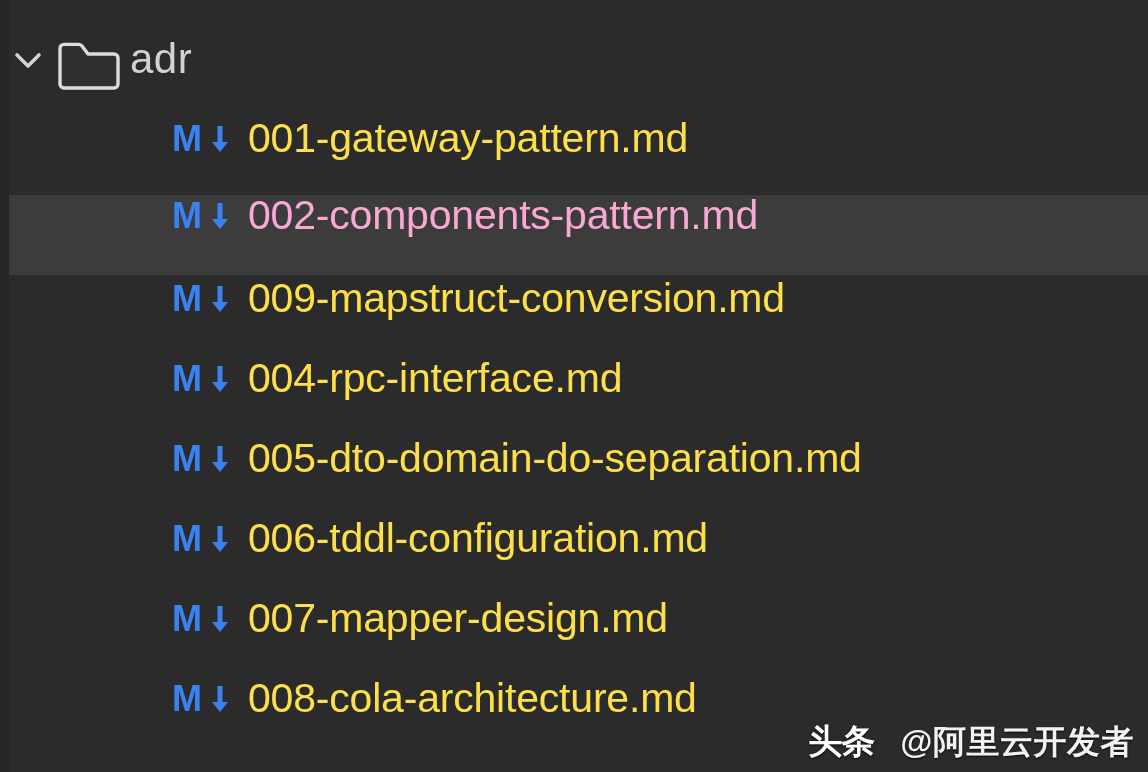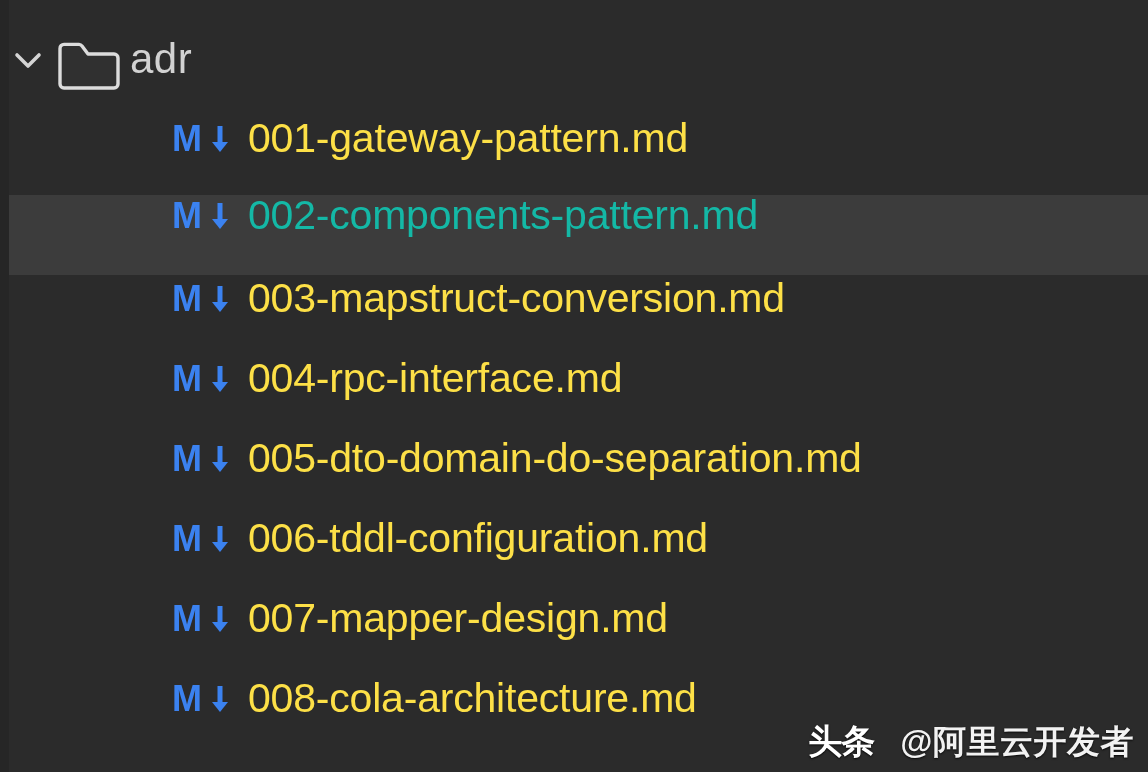--- a/index.html
+++ b/index.html
@@ -101,21 +101,21 @@
   .md-icon svg { display: block; }
 
   .file-label {
     font-size: 41px;
     color: #fde047;
     letter-spacing: -0.2px;
     line-height: 1;
     white-space: nowrap;
   }
   .row.selected .file-label {
-    color: #14b8a6;
+    color: #f9a8d4;
   }
 
   
   .watermark {
     position: absolute;
     right: 14px;
     bottom: 14px;
     display: flex;
     align-items: center;
     gap: 26px;
@@ -197,21 +197,21 @@
   </div>
 
   <div class="row row-file" style="top:278px">
     <span class="md-icon">
       <svg width="62" height="44" viewBox="0 0 62 44" aria-hidden="true">
         <text x="0" y="33" font-family="'Liberation Sans', sans-serif" font-size="36" font-weight="bold" fill="#3b82f0">M</text>
         <path d="M48 8 L48 30" stroke="#3b82f0" stroke-width="5"></path>
         <path d="M40 24 L48 34 L56 24 Z" fill="#3b82f0"></path>
       </svg>
     </span>
-    <span class="file-label">003-mapstruct-conversion.md</span>
+    <span class="file-label">009-mapstruct-conversion.md</span>
   </div>
 
   <div class="row row-file" style="top:358px">
     <span class="md-icon">
       <svg width="62" height="44" viewBox="0 0 62 44" aria-hidden="true">
         <text x="0" y="33" font-family="'Liberation Sans', sans-serif" font-size="36" font-weight="bold" fill="#3b82f0">M</text>
         <path d="M48 8 L48 30" stroke="#3b82f0" stroke-width="5"></path>
         <path d="M40 24 L48 34 L56 24 Z" fill="#3b82f0"></path>
       </svg>
     </span>

